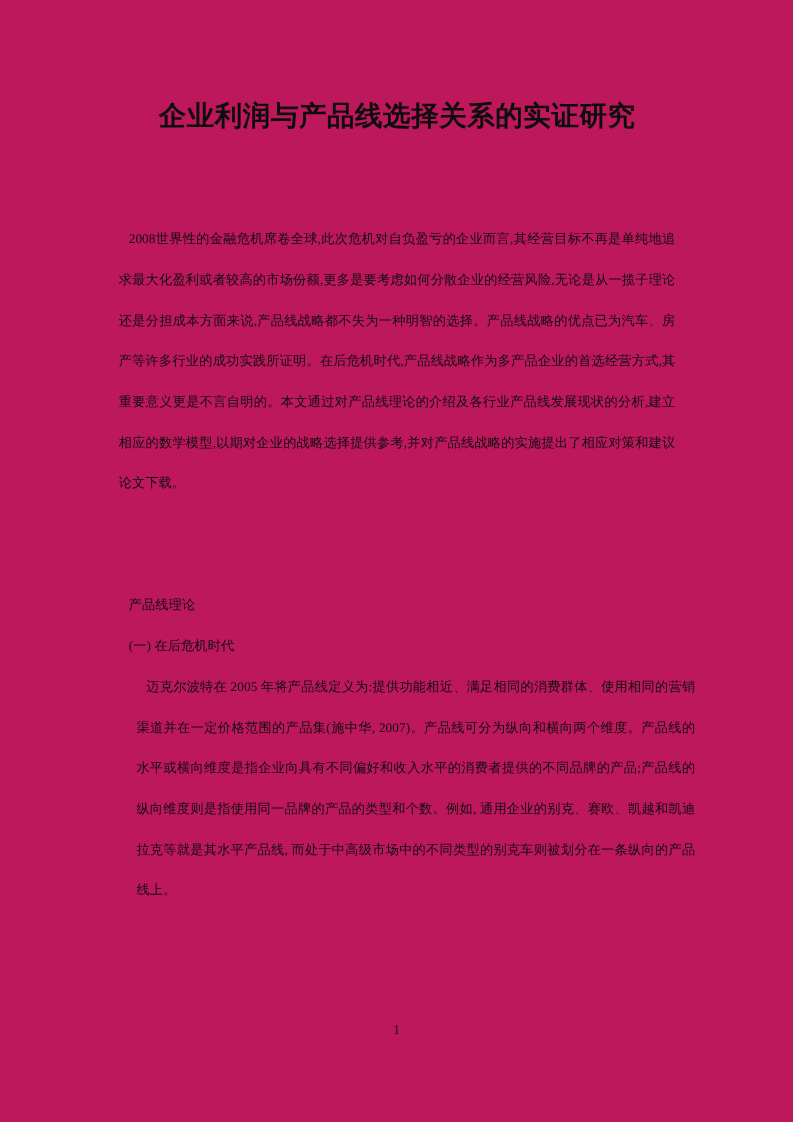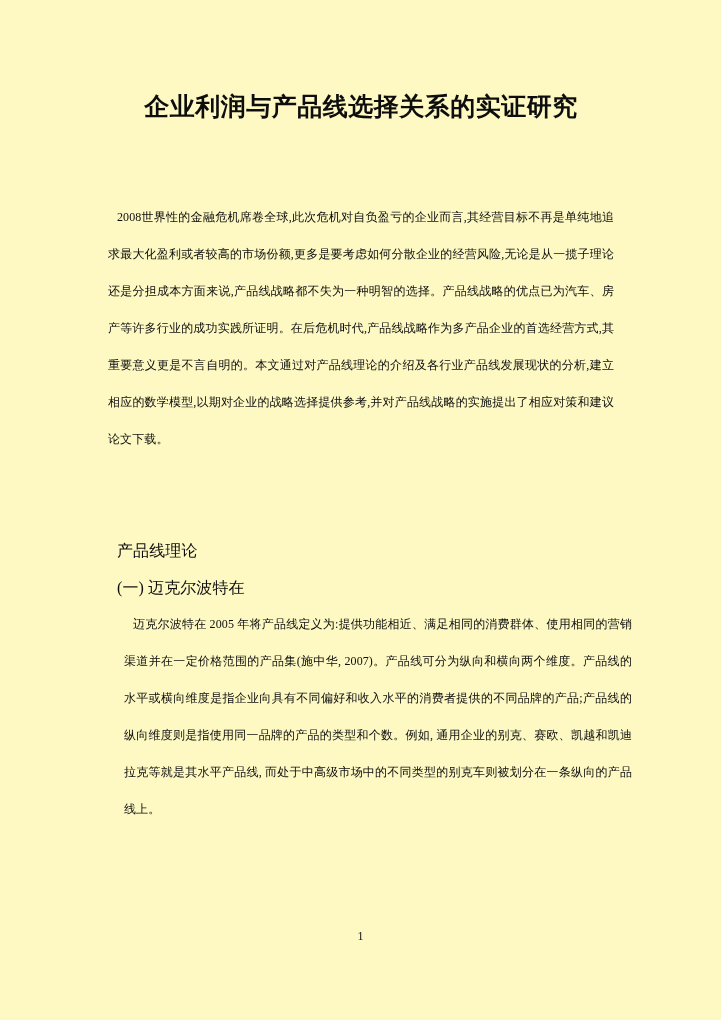--- a/index.html
+++ b/index.html
@@ -6,21 +6,21 @@
   html, body {
     margin: 0;
     padding: 0;
     background: #ffffff;
   }
   .page {
     position: relative;
     width: 721px;
     height: 1020px;
     margin: 0 auto;
-    background: #fef9c3;
+    background: #be185d;
     overflow: hidden;
     font-family: "Liberation Serif", "DejaVu Serif", serif;
     color: #0d0d0d;
     -webkit-font-smoothing: antialiased;
   }
   .doc-body {
     position: absolute;
     left: 108px;
     top: 0;
     width: 506px;
@@ -47,21 +47,21 @@
     text-justify: inter-ideograph;
     text-align-last: left;
     letter-spacing: 0.1px;
   }
   .para.indent-1 {
     text-indent: 9px;
   }
   .heading-line {
     margin: 0;
     padding: 0;
-    font-size: 16px;
+    font-size: 12px;
     line-height: 37px;
     text-indent: 9px;
     letter-spacing: 0.1px;
     white-space: nowrap;
   }
   .block-p1 { position: absolute; left: 0; top: 199px;  width: 506px; }
   .block-h1 { position: absolute; left: 0; top: 532px;  width: 506px; }
   .block-h2 { position: absolute; left: 0; top: 569px;  width: 506px; }
   .block-p2 { position: absolute; left: 16px; top: 606px;  width: 508px; }
   .page-number {
@@ -87,21 +87,21 @@
 
     <div class="block-p1">
       <p class="para indent-1">2008世界性的金融危机席卷全球,此次危机对自负盈亏的企业而言,其经营目标不再是单纯地追求最大化盈利或者较高的市场份额,更多是要考虑如何分散企业的经营风险,无论是从一揽子理论还是分担成本方面来说,产品线战略都不失为一种明智的选择。产品线战略的优点已为汽车、房产等许多行业的成功实践所证明。在后危机时代,产品线战略作为多产品企业的首选经营方式,其重要意义更是不言自明的。本文通过对产品线理论的介绍及各行业产品线发展现状的分析,建立相应的数学模型,以期对企业的战略选择提供参考,并对产品线战略的实施提出了相应对策和建议论文下载。</p>
     </div>
 
     <div class="block-h1">
       <p class="heading-line">产品线理论</p>
     </div>
 
     <div class="block-h2">
-      <p class="heading-line">(一) 迈克尔波特在</p>
+      <p class="heading-line">(一) 在后危机时代</p>
     </div>
 
     <div class="block-p2">
       <p class="para indent-1">迈克尔波特在 2005 年将产品线定义为:提供功能相近、满足相同的消费群体、使用相同的营销渠道并在一定价格范围的产品集(施中华, 2007)。产品线可分为纵向和横向两个维度。产品线的水平或横向维度是指企业向具有不同偏好和收入水平的消费者提供的不同品牌的产品;产品线的纵向维度则是指使用同一品牌的产品的类型和个数。例如, 通用企业的别克、赛欧、凯越和凯迪拉克等就是其水平产品线, 而处于中高级市场中的不同类型的别克车则被划分在一条纵向的产品线上。</p>
     </div>
 
   </div>
 
   <div class="page-number">1</div>
 

